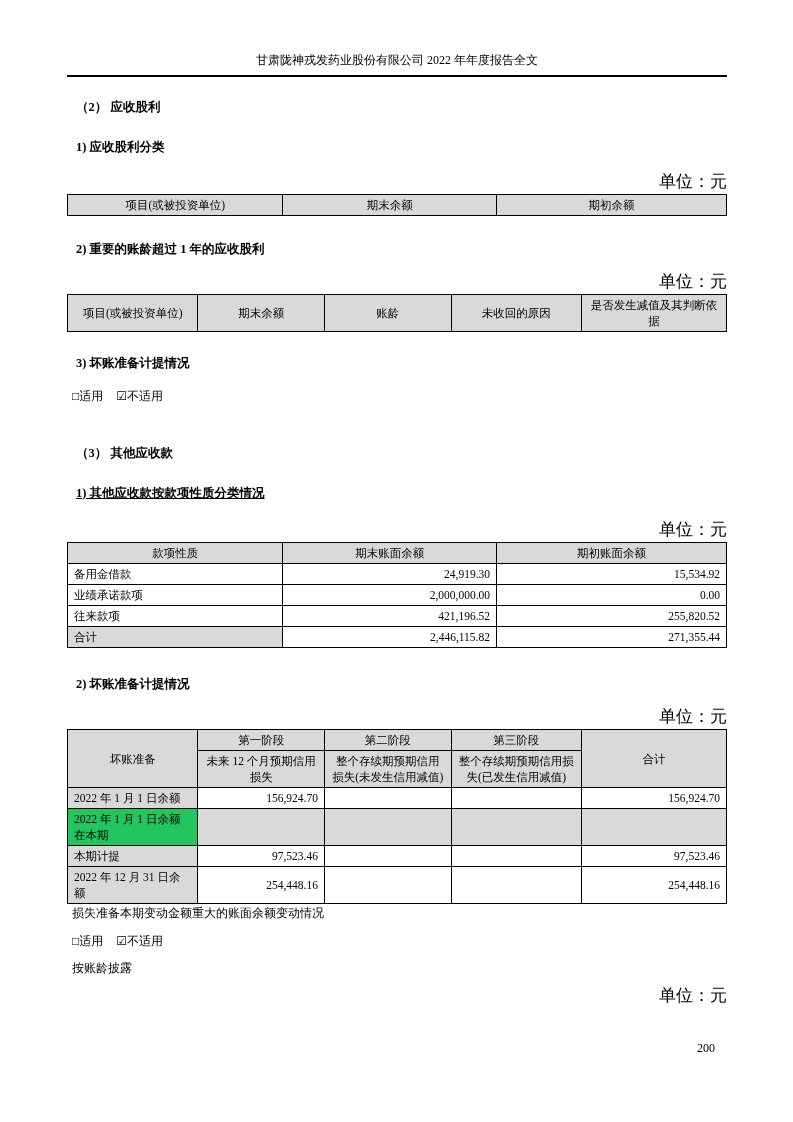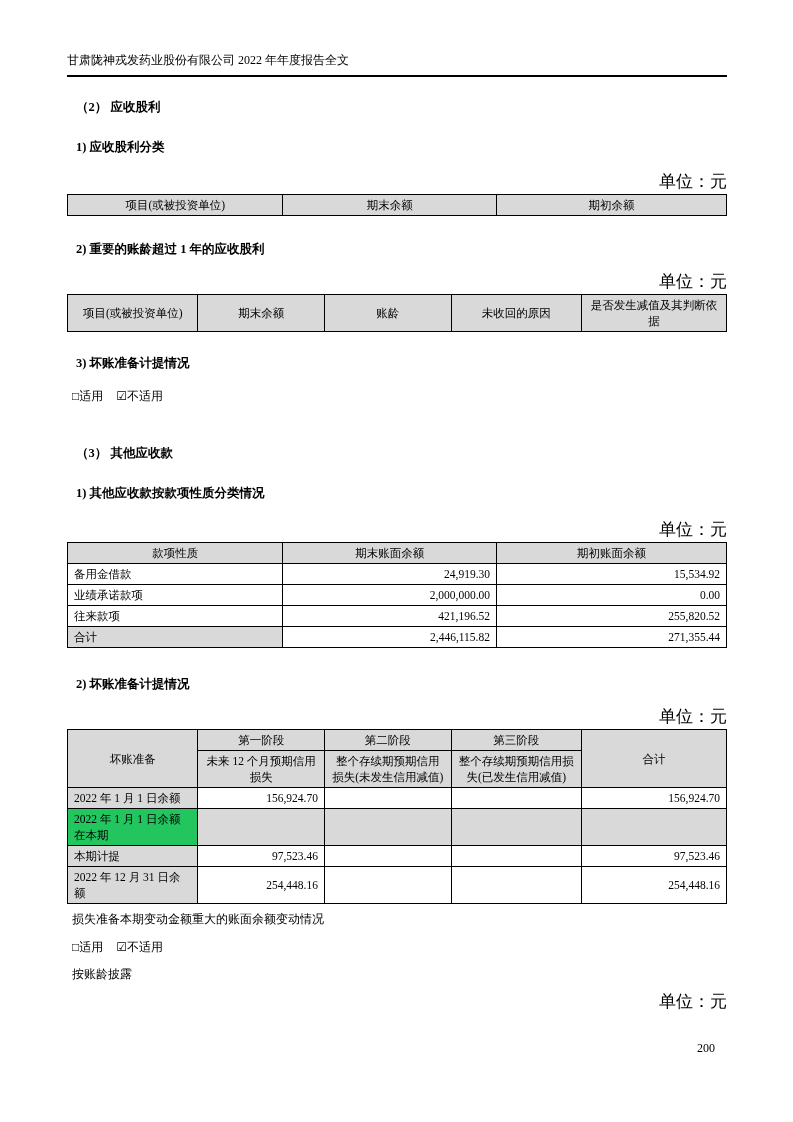--- a/index.html
+++ b/index.html
@@ -10,33 +10,33 @@
     background: #fff;
     font-family: "Liberation Serif", "DejaVu Serif", serif;
     color: #000;
     overflow: hidden;
   }
   .content { position: absolute; left: 67px; top: 0; width: 660px; }
 
   .page-header {
     padding-top: 52px;
     padding-bottom: 7px;
-    text-align: left;
+    text-align: center;
     font-size: 12px;
     line-height: 16px;
     border-bottom: 2px solid #000;
   }
 
   .h-section { font-size: 12.5px; font-weight: bold; line-height: 18px; margin: 0; padding-left: 9px; }
   .mt-s2a   { margin-top: 21px; }
   .mt-s2b   { margin-top: 22px; }
   .mt-s2c   { margin-top: 24px; }
   .mt-s2d   { margin-top: 22px; }
   .mt-s3    { margin-top: 40px; }
-  .mt-s3a   { margin-top: 22px; }
+  .mt-s3a   { margin-top: 22px; text-decoration: underline; }
   .mt-s3b   { margin-top: 27px; }
 
   .unit-line { text-align: right; font-size: 17px; line-height: 16px; margin-top: 18px; }
   .unit-tight { margin-top: 16px; }
 
   .body-line { font-size: 12px; line-height: 16px; margin-top: 11px; padding-left: 5px; }
   .check-line { font-size: 12px; line-height: 16px; margin-top: 16px; padding-left: 5px; }
   .check-line .chk { margin-right: 10px; }
 
   table.tbl { width: 100%; border-collapse: collapse; table-layout: fixed; font-size: 11.5px; margin-top: 4px; }
@@ -211,21 +211,21 @@
       <tr>
         <td class="lblg">2022 年 12 月 31 日余额</td>
         <td class="num">254,448.16</td>
         <td class="num empty"></td>
         <td class="num empty"></td>
         <td class="num">254,448.16</td>
       </tr>
     </tbody>
       </table>
 
-    <p class="body-line" style="margin-top:7px">损失准备本期变动金额重大的账面余额变动情况</p>
+    <p class="body-line" style="margin-top:1px">损失准备本期变动金额重大的账面余额变动情况</p>
     <div class="check-line" style="margin-top:10px">
       <span class="chk">□适用</span>
       <span>☑不适用</span>
     </div>
     <p class="body-line" style="margin-top:11px">按账龄披露</p>
 
     <div class="unit-line" style="margin-top:2px">单位：元</div>
 
   </div>
 

